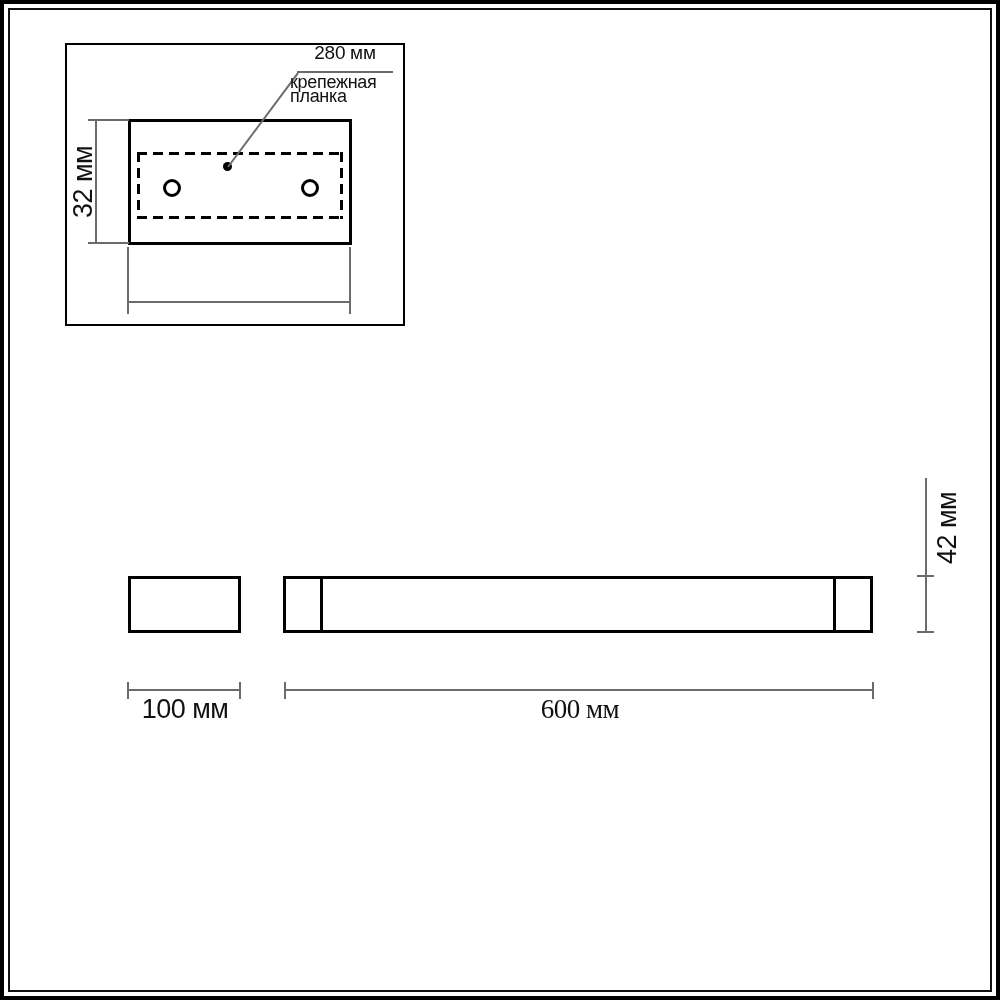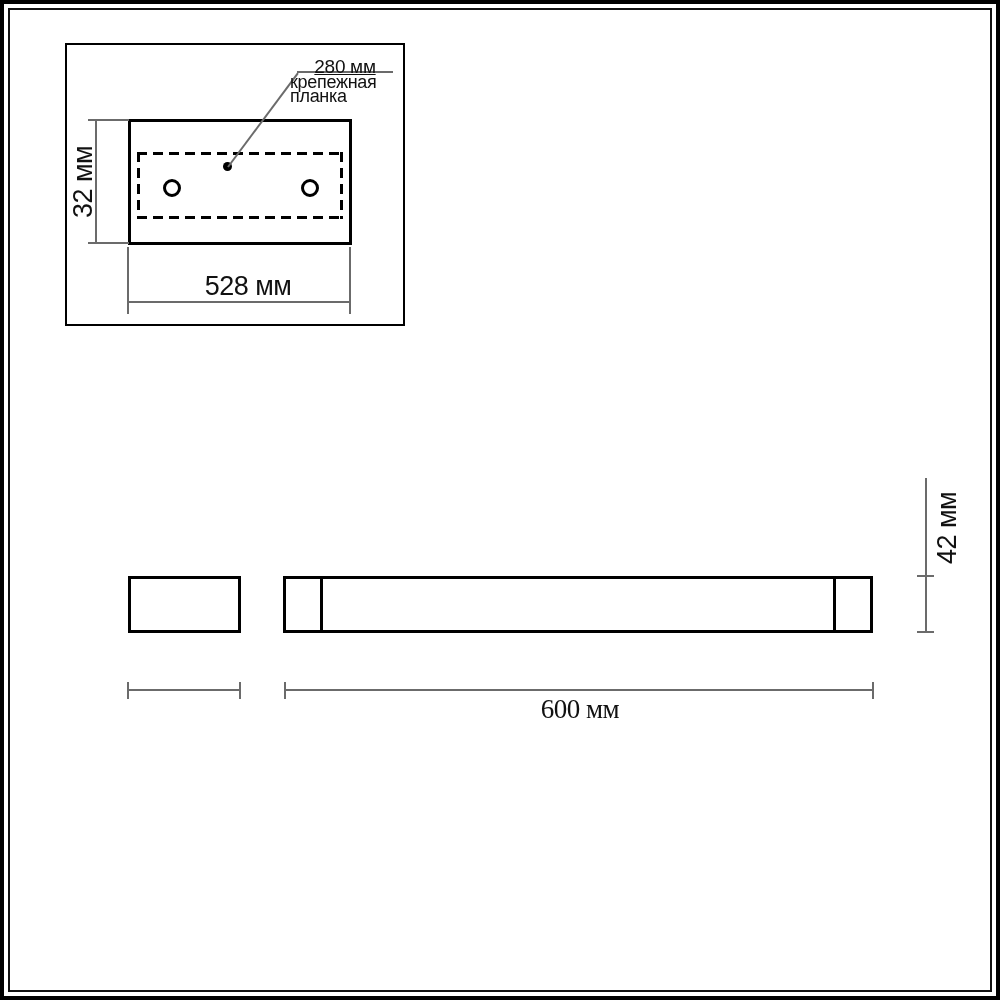--- a/index.html
+++ b/index.html
@@ -63,41 +63,41 @@
   <div class="abs dash-h" style="left:137px;top:216px;width:206px;"></div>
   <div class="abs dash-v" style="left:137px;top:152px;height:67px;"></div>
   <div class="abs dash-v" style="left:340px;top:152px;height:67px;"></div>
 
   <div class="abs hole" style="left:163px;top:179px;"></div>
   <div class="abs hole" style="left:301px;top:179px;"></div>
 
   <div class="abs dot" style="left:223px;top:162px;"></div>
   <div class="abs leader" style="left:228px;top:166px;width:117px;transform:rotate(-53.3deg);"></div>
   <div class="abs hline" style="left:297px;top:71px;width:96px;"></div>
-  <div class="abs small-label" style="left:297px;top:56px;width:96px;text-decoration:underline;">280 мм</div>
+  <div class="abs small-label" style="left:297px;top:42px;width:96px;">280 мм</div>
   <div class="abs plate-name" style="left:290px;top:76px;width:108px;">
     <span style="display:block;">крепежная</span>
     <span style="display:block;">планка</span>
   </div>
 
   <div class="abs hline" style="left:88px;top:119px;width:41px;"></div>
   <div class="abs hline" style="left:88px;top:242px;width:41px;"></div>
   <div class="abs vline" style="left:95px;top:119px;height:125px;"></div>
   <div class="abs dim-label rot" style="left:23px;top:167px;width:120px;height:30px;">32 мм</div>
 
   <div class="abs vline" style="left:127px;top:247px;height:67px;"></div>
   <div class="abs vline" style="left:349px;top:247px;height:67px;"></div>
   <div class="abs hline" style="left:127px;top:301px;width:224px;"></div>
-  <div class="abs dim-label" style="left:148px;top:272px;width:200px;height:28px;">528 мм</div>
 
   <div class="abs outline" style="left:128px;top:576px;width:113px;height:57px;"></div>
 
   <div class="abs vline" style="left:127px;top:682px;height:17px;"></div>
   <div class="abs vline" style="left:239px;top:682px;height:17px;"></div>
   <div class="abs hline" style="left:128px;top:689px;width:113px;"></div>
+  <div class="abs dim-label" style="left:105px;top:694px;width:160px;height:30px;">100 мм</div>
 
   <div class="abs outline" style="left:283px;top:576px;width:590px;height:57px;"></div>
   <div class="abs blackfill" style="left:320px;top:579px;width:3px;height:51px;"></div>
   <div class="abs blackfill" style="left:833px;top:579px;width:3px;height:51px;"></div>
 
   <div class="abs vline" style="left:284px;top:682px;height:17px;"></div>
   <div class="abs vline" style="left:872px;top:682px;height:17px;"></div>
   <div class="abs hline" style="left:284px;top:689px;width:590px;"></div>
   <div class="abs dim-label" style="left:480px;top:694px;width:200px;height:30px;font-family:Liberation Serif, serif;">600 мм</div>
 

